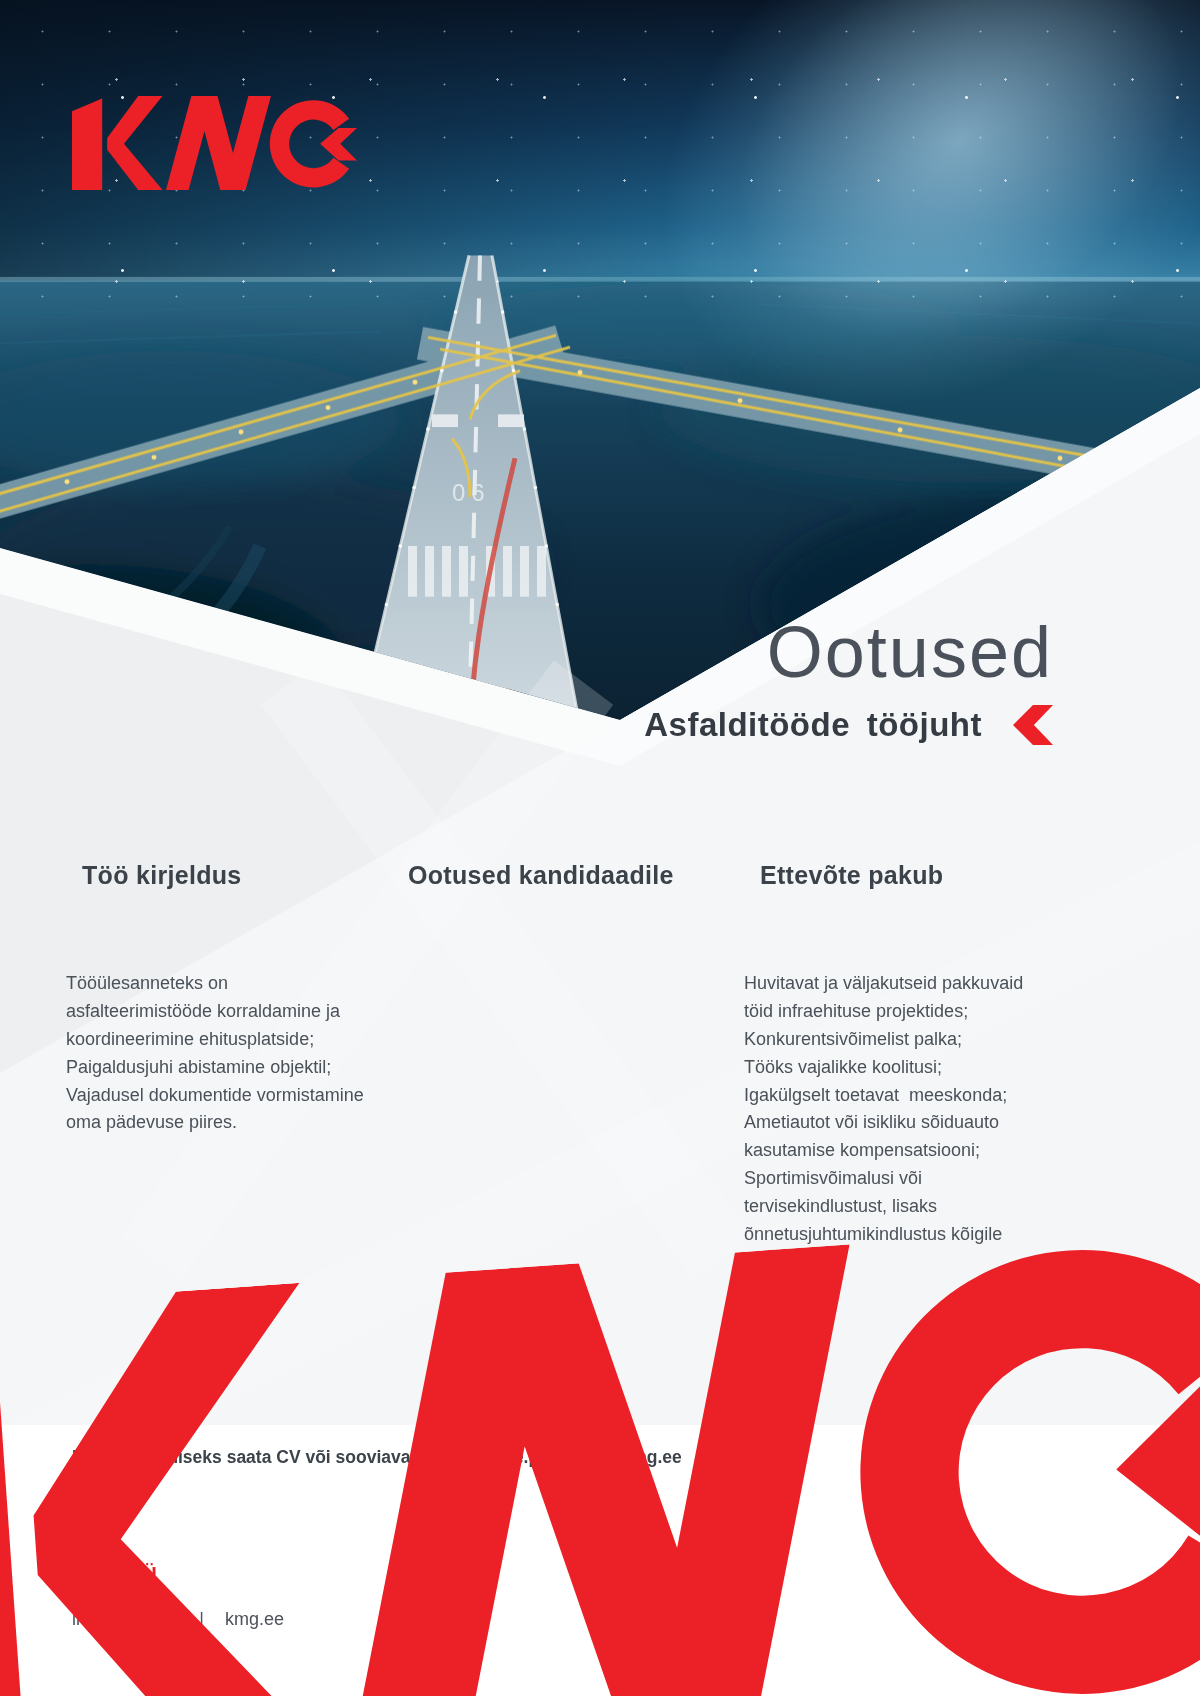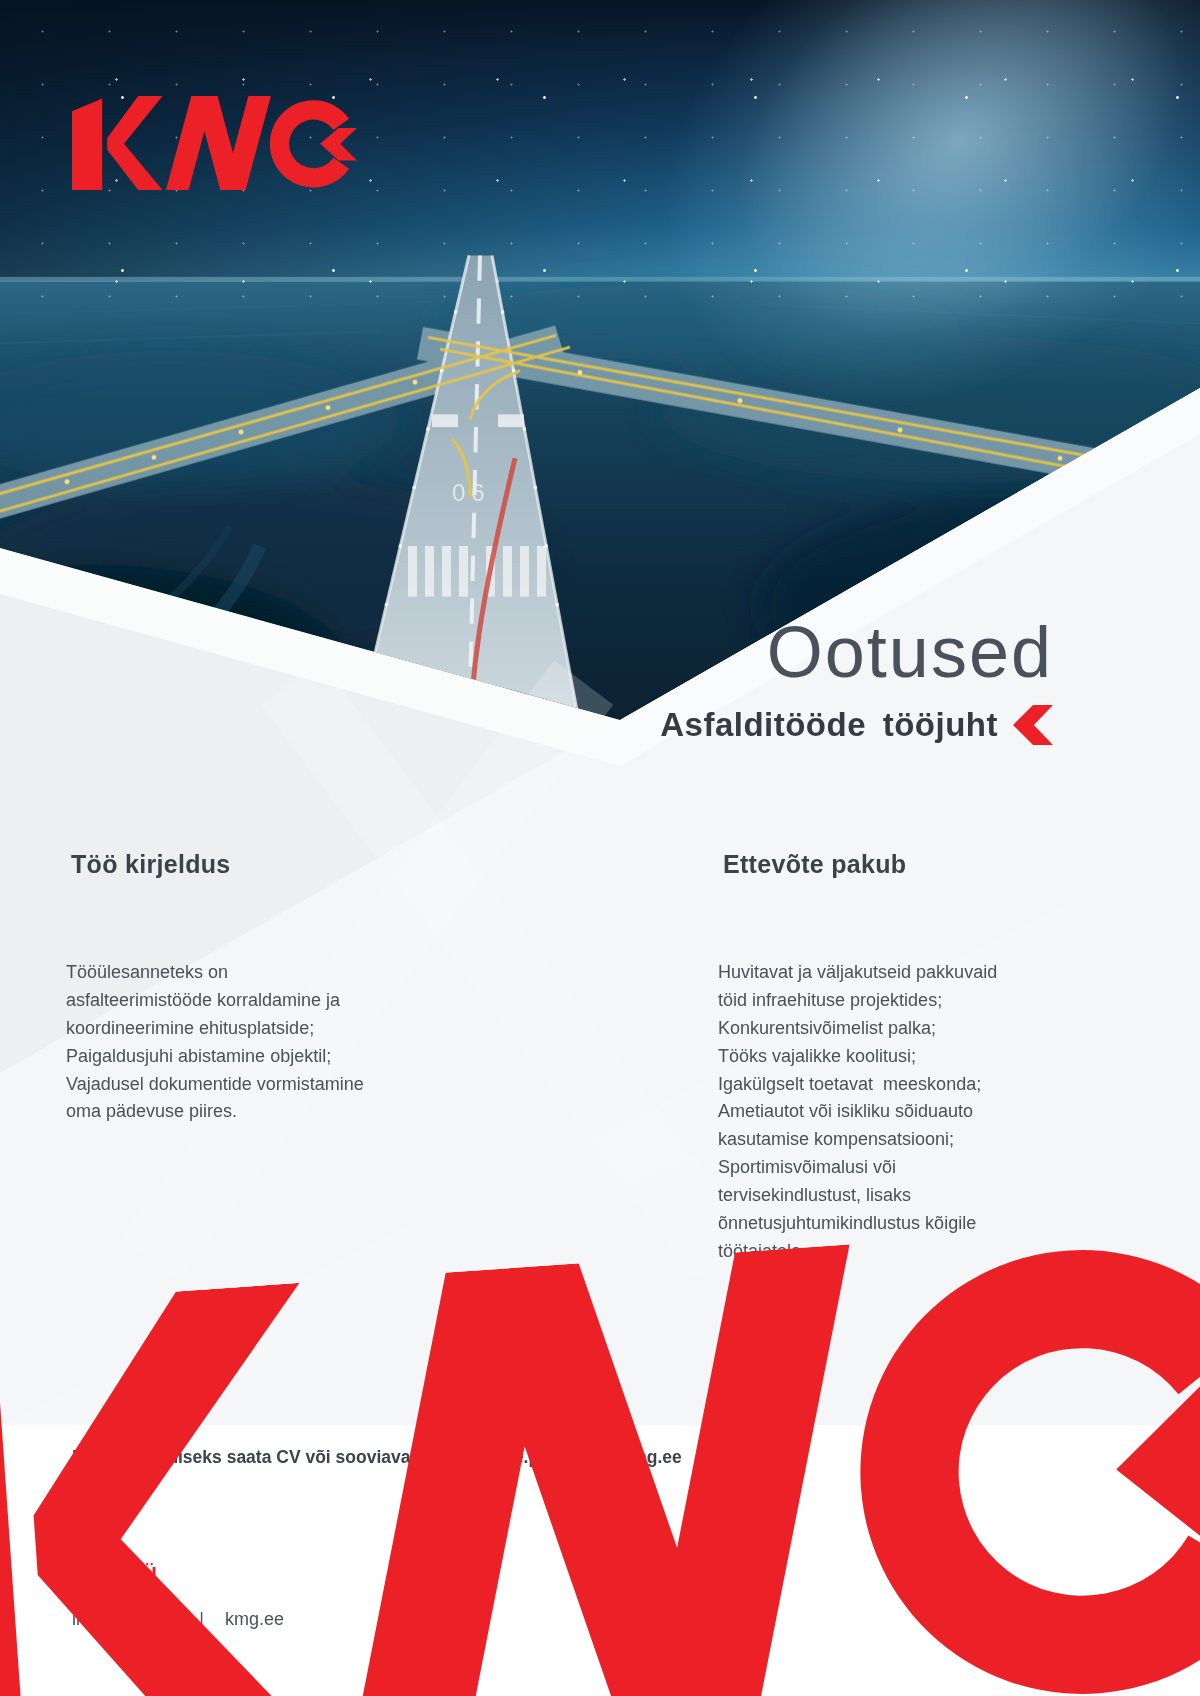--- a/index.html
+++ b/index.html
@@ -35,31 +35,31 @@
   .streak{left:-180px;top:1120px;width:1650px;height:130px;transform:rotate(-26deg);
           background:linear-gradient(rgba(255,255,255,.16),rgba(255,255,255,0));}
 
   
   .top-logo{position:absolute;left:72px;top:96px;width:285px;height:94px;}
   .top-logo svg{display:block;width:100%;height:100%;}
 
   
   .hero{position:absolute;right:156px;top:616px;text-align:right;}
   .headline{font-size:72px;font-weight:400;letter-spacing:2px;color:#4a515a;line-height:1;}
-  .title-row{margin-top:16px;display:flex;align-items:center;justify-content:flex-end;gap:15px;}
+  .title-row{margin-top:16px;display:flex;align-items:center;justify-content:flex-end;gap:31px;}
   .position-title{font-size:33px;font-weight:700;color:#343b43;letter-spacing:.5px;word-spacing:7px;}
   .chevron{width:40px;height:42px;flex:0 0 auto;}
 
   
   .col{position:absolute;width:300px;color:#4a5159;}
-  .col h2{margin:5px;font-size:25px;font-weight:700;color:#3b424a;letter-spacing:.3px;}
+  .col h2{margin:16px;font-size:25px;font-weight:700;color:#3b424a;letter-spacing:.3px;}
   .col p{margin:80px 0 0 0;font-size:18px;line-height:1.55;white-space:pre-wrap;}
   .col1{left:66px;top:845px;}
   .col2{left:392px;top:845px;}
-  .col3{left:718px;top:845px;}
+  .col3{left:744px;top:845px;}
 
   
   .footer{position:absolute;left:0;top:1425px;width:1200px;height:271px;background:#ffffff;}
   .apply{position:absolute;left:72px;top:22px;margin:0;font-size:17.5px;font-weight:700;color:#3c434b;}
   .apply .apply-email{margin-left:10px;font-weight:700;color:#3c434b;text-decoration:none;}
   .company{position:absolute;left:72px;top:138px;font-size:20px;font-weight:700;color:#e3222a;letter-spacing:.5px;}
   .contacts{position:absolute;left:72px;top:184px;font-size:18px;color:#4b525a;}
   .contacts .sep{margin:0 16px;}
   .contacts span{color:#4b525a;}
 
@@ -224,20 +224,21 @@
     </div>
   </div>
 
   <div class="col col1">
     <h2>Töö kirjeldus</h2>
     <p>Tööülesanneteks on asfalteerimistööde korraldamine ja koordineerimine ehitusplatside;
 Paigaldusjuhi abistamine objektil;
 Vajadusel dokumentide vormistamine oma pädevuse piires.</p>
   </div>
   <div class="col col2">
+    <h2>Ootused kandidaadile</h2>
   </div>
   <div class="col col3">
     <h2>Ettevõte pakub</h2>
     <p>Huvitavat ja väljakutseid pakkuvaid töid infraehituse projektides;
 Konkurentsivõimelist palka;
 Tööks vajalikke koolitusi;
 Igakülgselt toetavat  meeskonda;
 Ametiautot või isikliku sõiduauto kasutamise kompensatsiooni;
 Sportimisvõimalusi või tervisekindlustust, lisaks õnnetusjuhtumikindlustus kõigile töötajatele.</p>
   </div>

